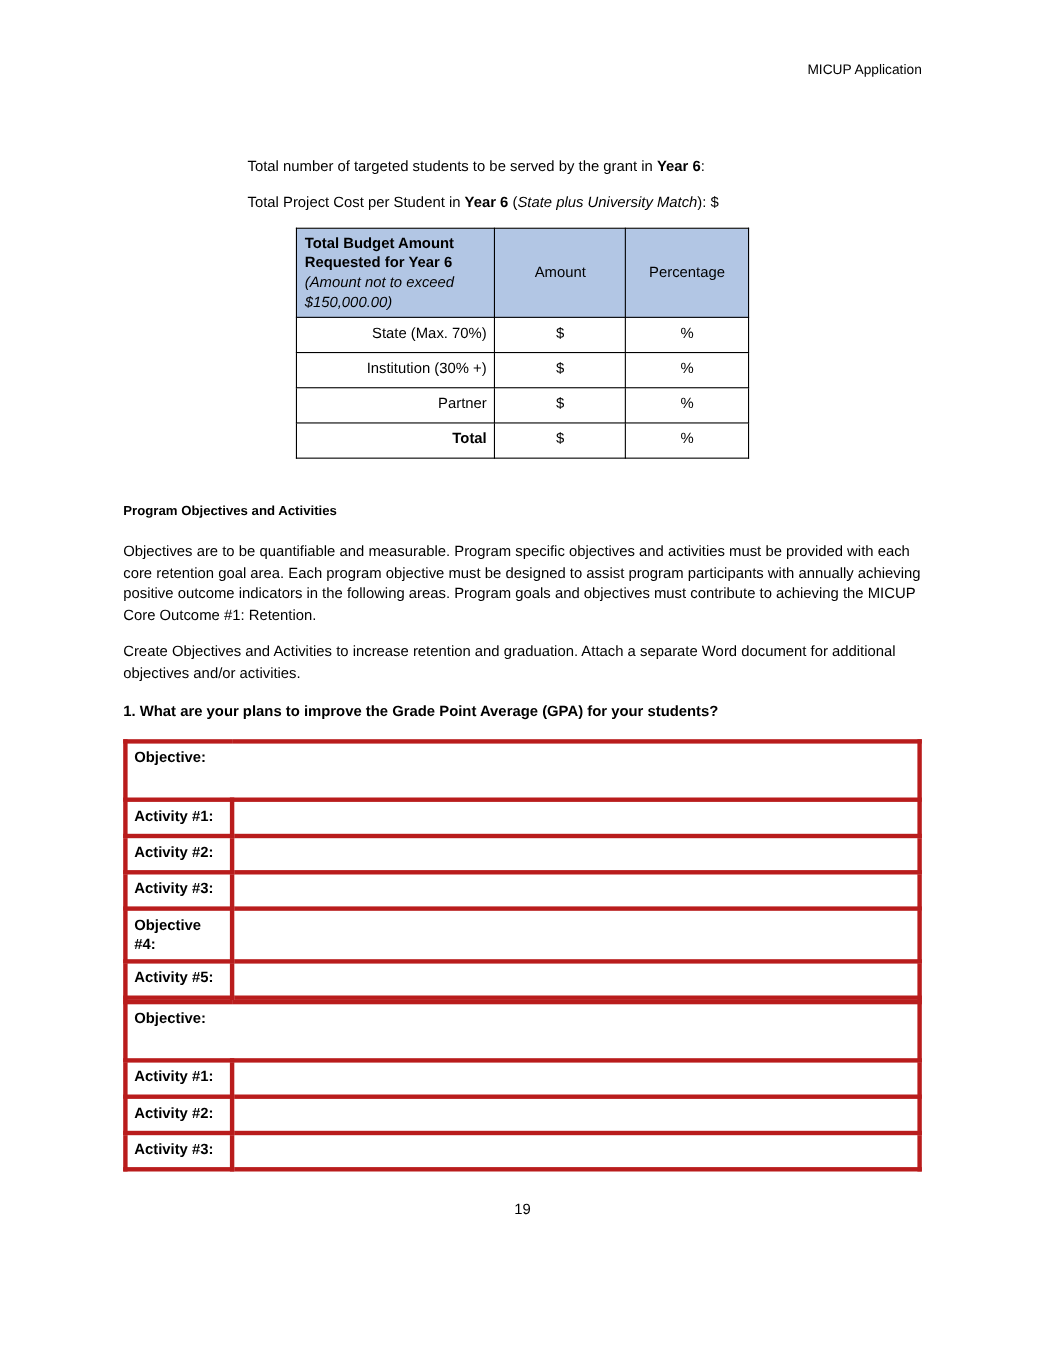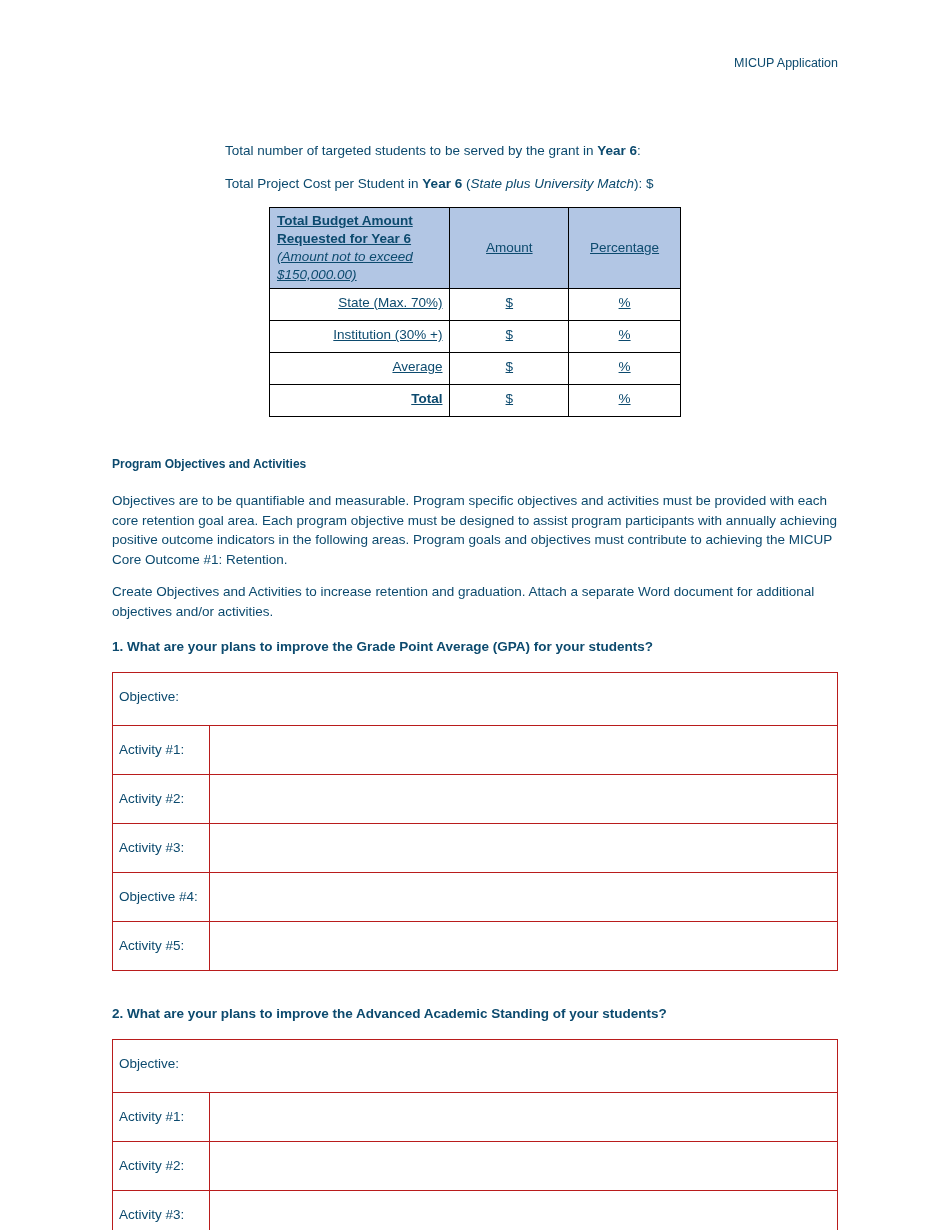--- a/index.html
+++ b/index.html
@@ -5,41 +5,40 @@
   * { box-sizing: border-box; }
   html, body { margin: 0; padding: 0; background: #e8e8e8; }
   .page {
     position: relative;
     width: 950px;
     height: 1230px;
     margin: 0 auto;
     background: #ffffff;
     font-family: "Liberation Sans", sans-serif;
     font-size: 13.5px;
-    color: #0c4a6e;
+    color: #000000;
     overflow: hidden;
   }
   .content { padding: 55px 112px 0 112px; }
   .doc-header {
     text-align: right;
     font-size: 12.5px;
     line-height: 16px;
     margin-bottom: 70px;
   }
   p { margin: 0 0 13px 0; line-height: 19.5px; }
   .indent { margin-left: 113px; }
   b, .b { font-weight: bold; text-align: right; }
   i, .i { font-style: italic; }
 
   
   table { border-collapse: collapse; }
   .budget-table {
     margin: 14px 0 0 157px;
     width: 412px;
-    text-decoration: underline;
   }
   .budget-table th, .budget-table td {
     border: 1px solid #000;
     padding: 4px 7px;
     font-weight: normal;
     font-size: 13.5px;
     line-height: 18px;
   }
   .budget-table th { background: #b2c6e4; vertical-align: middle; }
   .budget-table .col-label { width: 181px; text-align: left; }
@@ -60,24 +59,25 @@
   .question {
     font-weight: bold;
     margin: 34px 0 16px 0;
     line-height: 18px;
   }
   .question.first { margin-top: 17px; }
 
   
   .obj-table { width: 726px; margin-bottom: 0; }
   .obj-table td {
-    border: 1px solid #b91c1c;
-    padding: 15px 6px;
+    border: 4px solid #b91c1c;
+    padding: 4px 6px;
     vertical-align: top;
     line-height: 18px;
+    font-weight: bold;
   }
   .obj-table .label-cell { width: 97px; }
   .obj-table .objective-row td { height: 53px; }
   .obj-table .activity-row td { height: 33px; }
 
   .page-number {
     text-align: center;
     margin-top: 26px;
     line-height: 18px;
   }
@@ -107,21 +107,21 @@
           <td>State  (Max. 70%)</td>
           <td class="val">$</td>
           <td class="val">%</td>
         </tr>
         <tr>
           <td>Institution  (30% +)</td>
           <td class="val">$</td>
           <td class="val">%</td>
         </tr>
         <tr>
-          <td>Average</td>
+          <td>Partner</td>
           <td class="val">$</td>
           <td class="val">%</td>
         </tr>
         <tr class="total-row">
           <td>Total</td>
           <td class="val">$</td>
           <td class="val">%</td>
         </tr>
       </tbody>
     </table>
@@ -154,21 +154,20 @@
           <td class="label-cell">Objective #4:</td>
           <td></td>
         </tr>
         <tr class="activity-row">
           <td class="label-cell">Activity #5:</td>
           <td></td>
         </tr>
       </tbody>
     </table>
 
-    <div class="question">2. What are your plans to improve the Advanced Academic Standing of your students?</div>
 
     <table class="obj-table">
       <tbody>
         <tr class="objective-row">
           <td colspan="2"><span>Objective:</span></td>
         </tr>
         <tr class="activity-row">
           <td class="label-cell">Activity #1:</td>
           <td></td>
         </tr>

